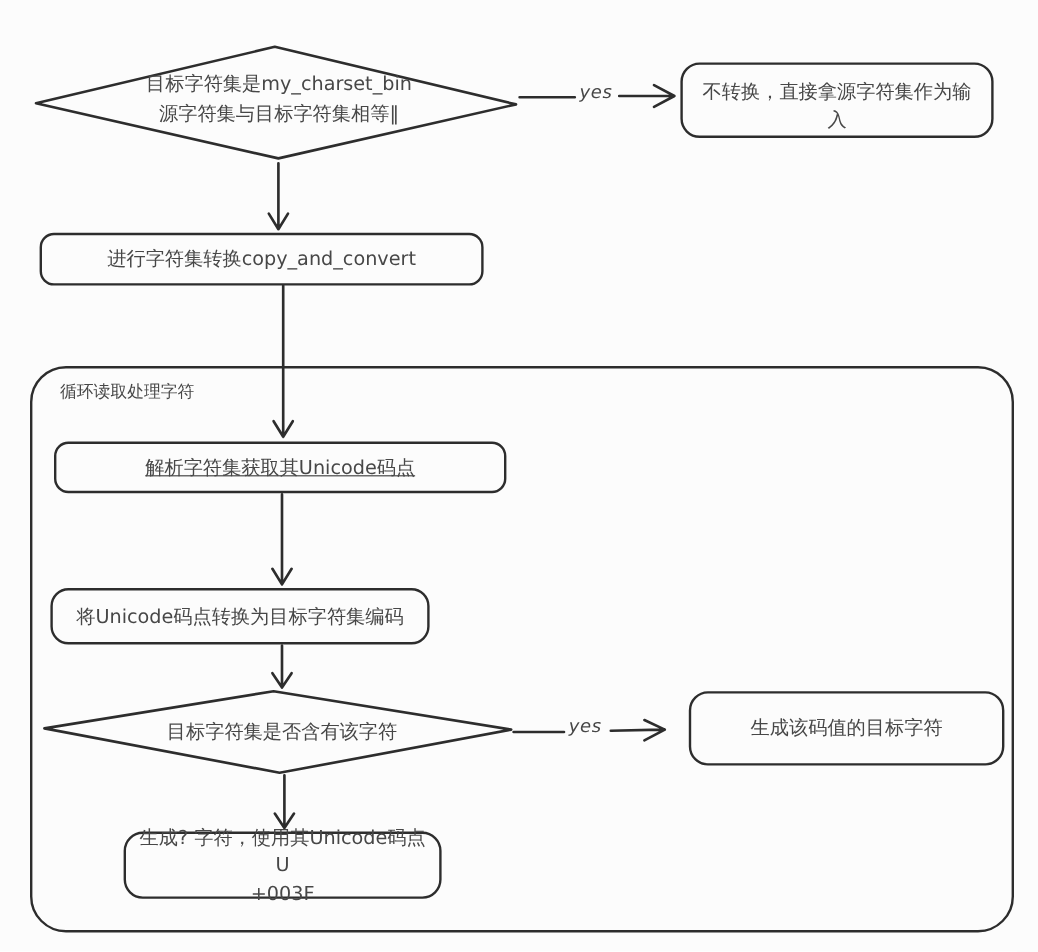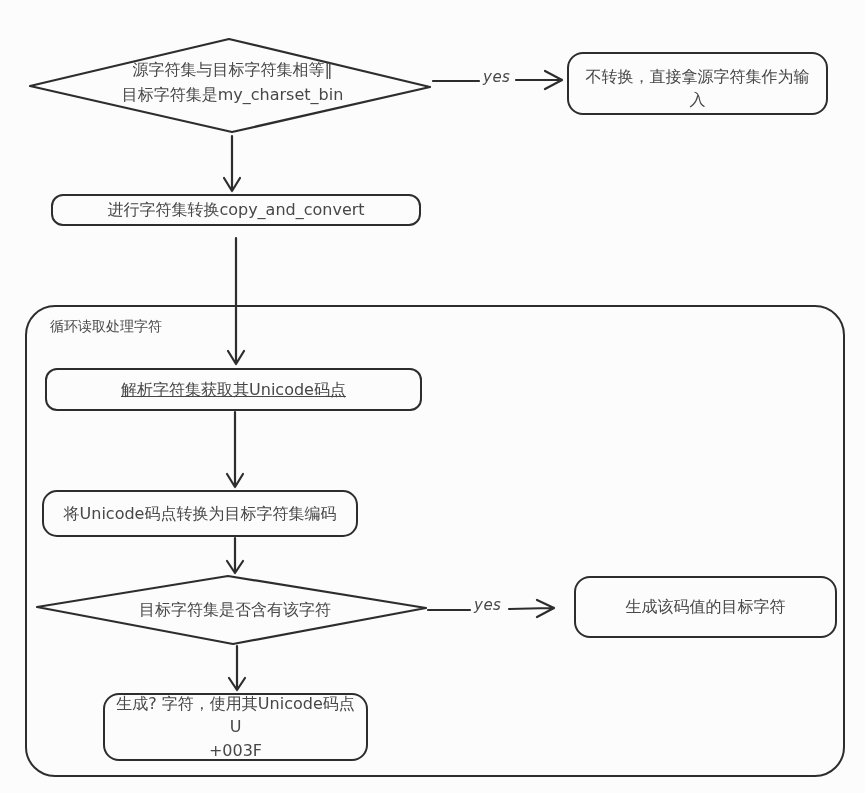--- a/index.html
+++ b/index.html
@@ -89,50 +89,50 @@
 
     <path d="M 428 610 L 470 610 M 509 609 L 551 608 M 537 600 L 554 608 M 537 617 L 554 608"></path>
 
     <path d="M 237 646 L 237 690 M 229 678 L 237 690 M 245 678 L 237 690"></path>
   </svg>
 
   <div class="group" style="left:25px; top:305px; width:820px; height:472px;"></div>
   <div class="group-label" style="left:50px; top:318px;">循环读取处理字符</div>
 
   <div class="dlabel" style="left:70px; top:58px; width:325px;">
+    <div>目标字符集是my_charset_bin</div>
     <div>源字符集与目标字符集相等‖</div>
-    <div>目标字符集是my_charset_bin</div>
   </div>
 
   <div class="yes-label" style="left:483px; top:68px;">yes</div>
 
   <div class="rect" style="left:567px; top:52px; width:261px; height:63px; border-radius:16px;align-items:flex-end;">
     <span>不转换，直接拿源字符集作为输入</span>
   </div>
 
-  <div class="rect" style="left:51px; top:194px; width:370px; height:32px; border-radius:12px;">
+  <div class="rect" style="left:33px; top:194px; width:370px; height:44px; border-radius:12px;">
     <span>进行字符集转换copy_and_convert</span>
   </div>
 
   <div class="rect" style="left:45px; top:368px; width:377px; height:43px; border-radius:12px;text-decoration:underline;">
     <span>解析字符集获取其Unicode码点</span>
   </div>
 
   <div class="rect" style="left:42px; top:490px; width:316px; height:47px; border-radius:15px;">
     <span>将Unicode码点转换为目标字符集编码</span>
   </div>
 
   <div class="dlabel" style="left:85px; top:598px; width:300px;">目标字符集是否含有该字符</div>
 
   <div class="yes-label" style="left:474px; top:596px;">yes</div>
 
   <div class="rect" style="left:560px; top:576px; width:263px; height:62px; border-radius:16px;margin-left:14px;">
     <span>生成该码值的目标字符</span>
   </div>
 
-  <div class="rect" style="left:103px; top:693px; width:265px; height:68px; border-radius:16px;">
+  <div class="rect" style="left:103px; top:693px; width:265px; height:56px; border-radius:16px;">
     <div>
       <div>生成? 字符，使用其Unicode码点U</div>
       <div>+003F</div>
     </div>
   </div>
 
 </div>
 
 </body></html>

